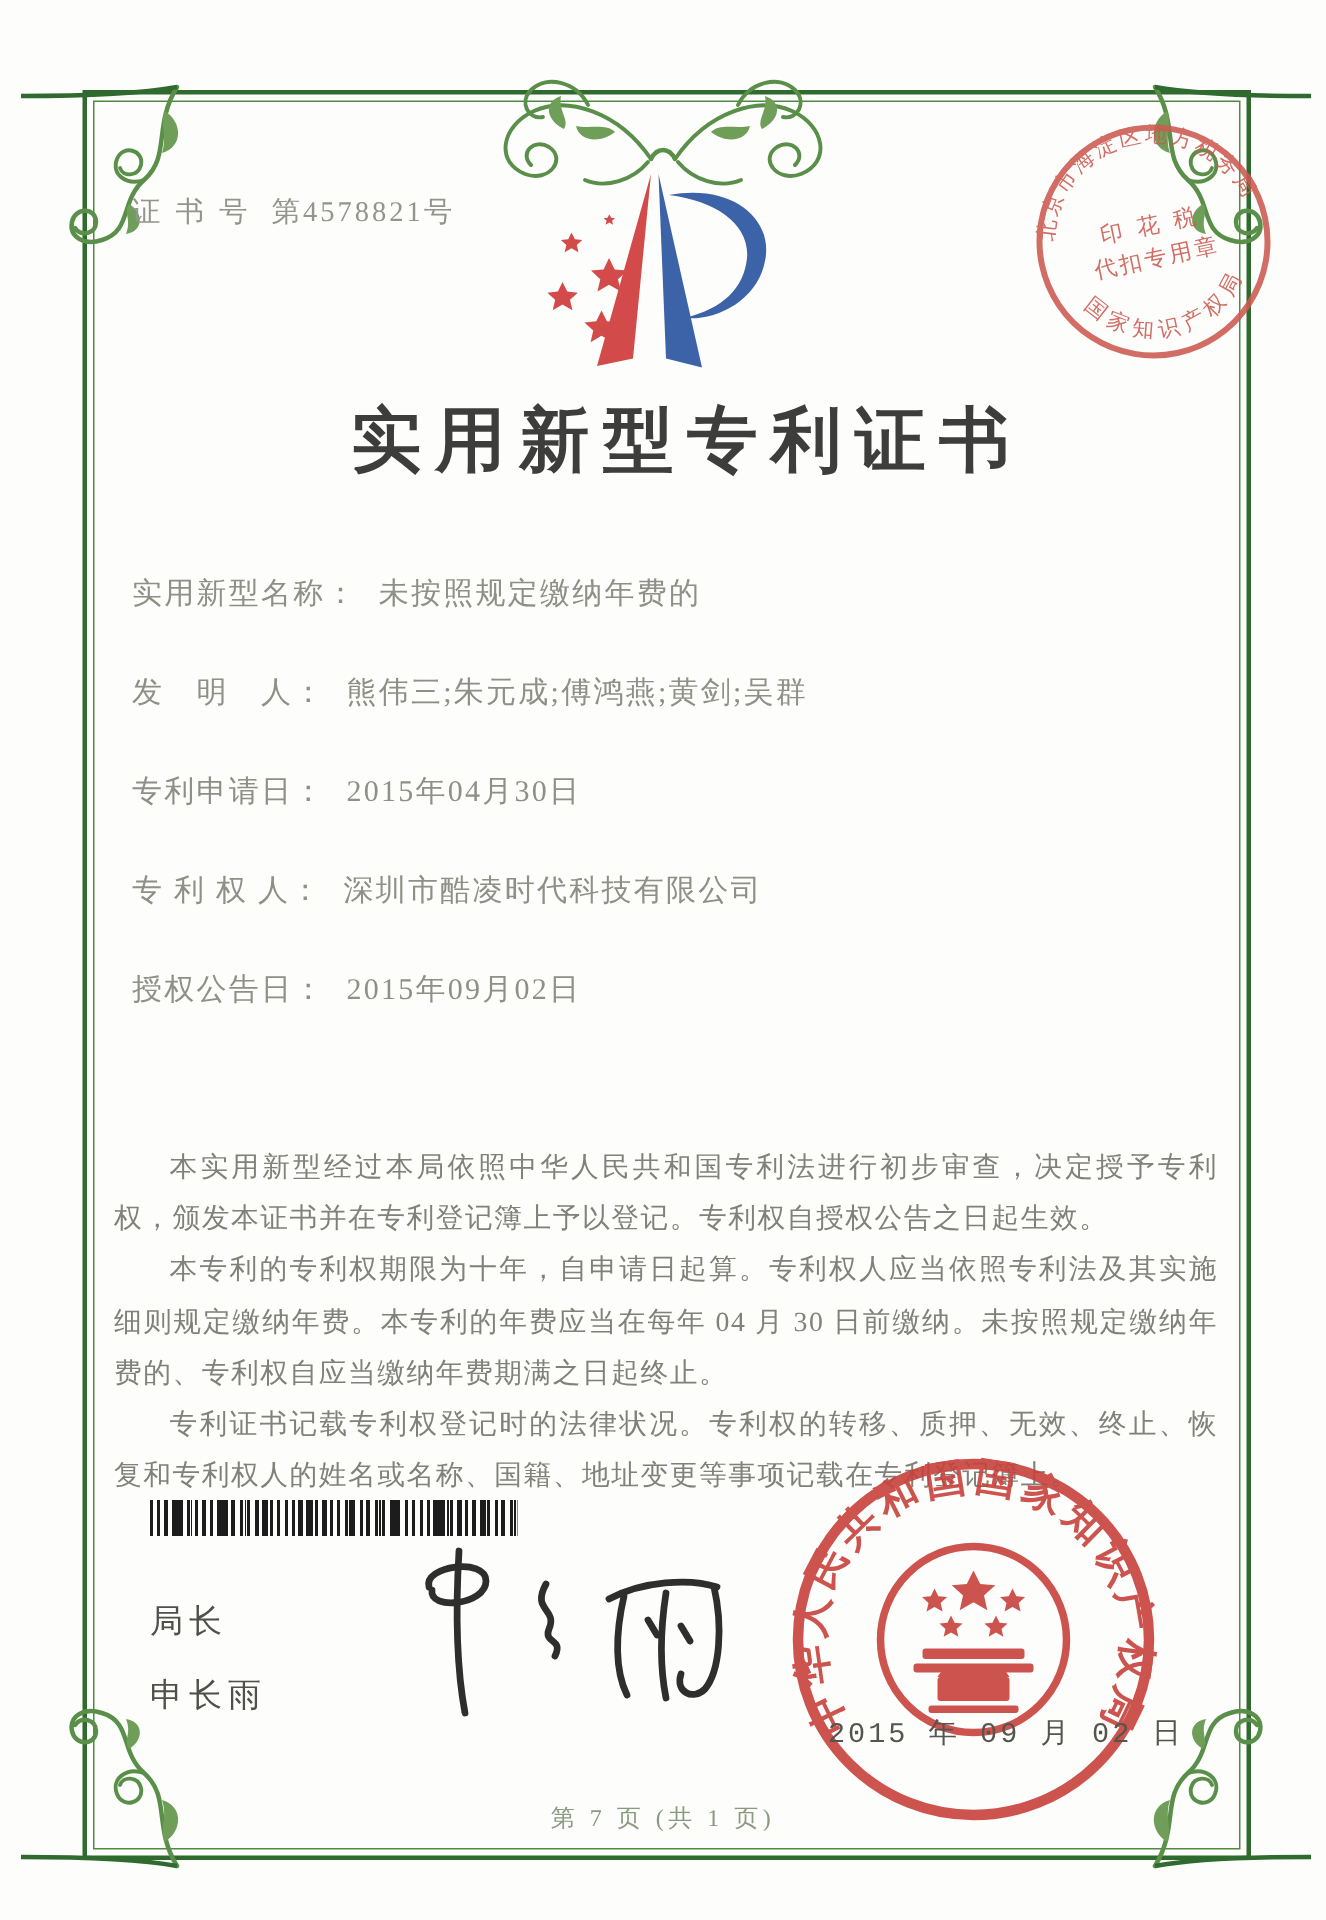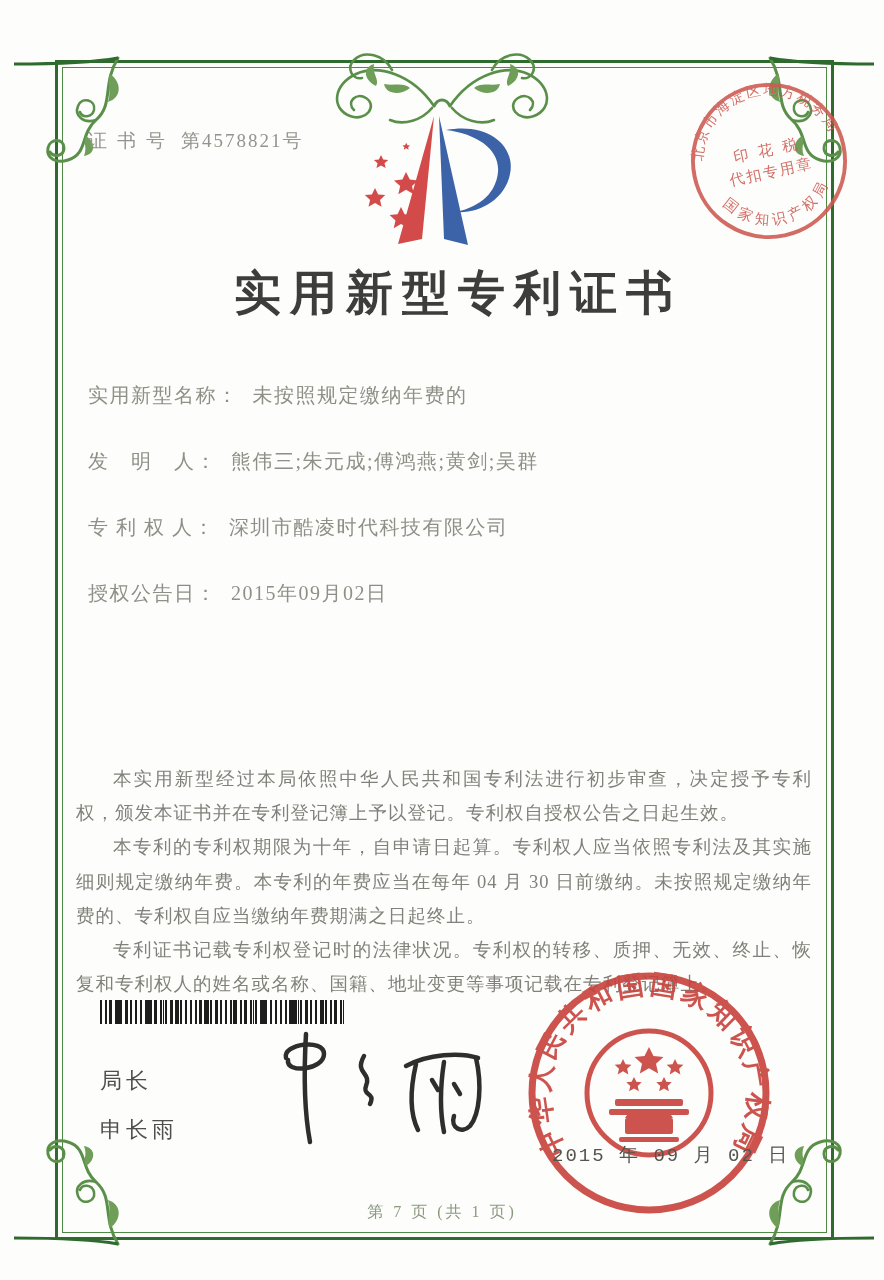--- a/index.html
+++ b/index.html
@@ -172,20 +172,23 @@
   </div>
 
   <div class="title">实用新型专利证书</div>
 
   <div class="fields">
     <div class="field-row">
       <span class="flabel">实用新型名称：</span><span class="fvalue">未按照规定缴纳年费的</span>
     </div>
     <div class="field-row">
       <span class="flabel">发　明　人：</span><span class="fvalue">熊伟三;朱元成;傅鸿燕;黄剑;吴群</span>
+    </div>
+    <div class="field-row">
+      <span class="flabel">专利申请日：</span><span class="fvalue">2015年04月30日</span>
     </div>
     <div class="field-row">
       <span class="flabel">专 利 权 人：</span><span class="fvalue">深圳市酷凌时代科技有限公司</span>
     </div>
     <div class="field-row">
       <span class="flabel">授权公告日：</span><span class="fvalue">2015年09月02日</span>
     </div>
   </div>
 
   <div class="body-text">

